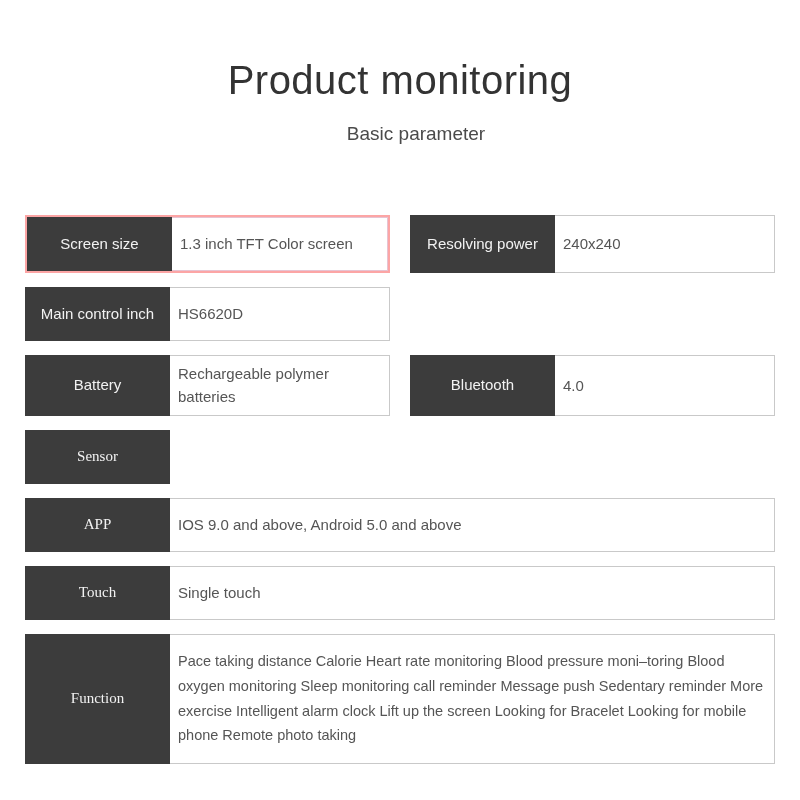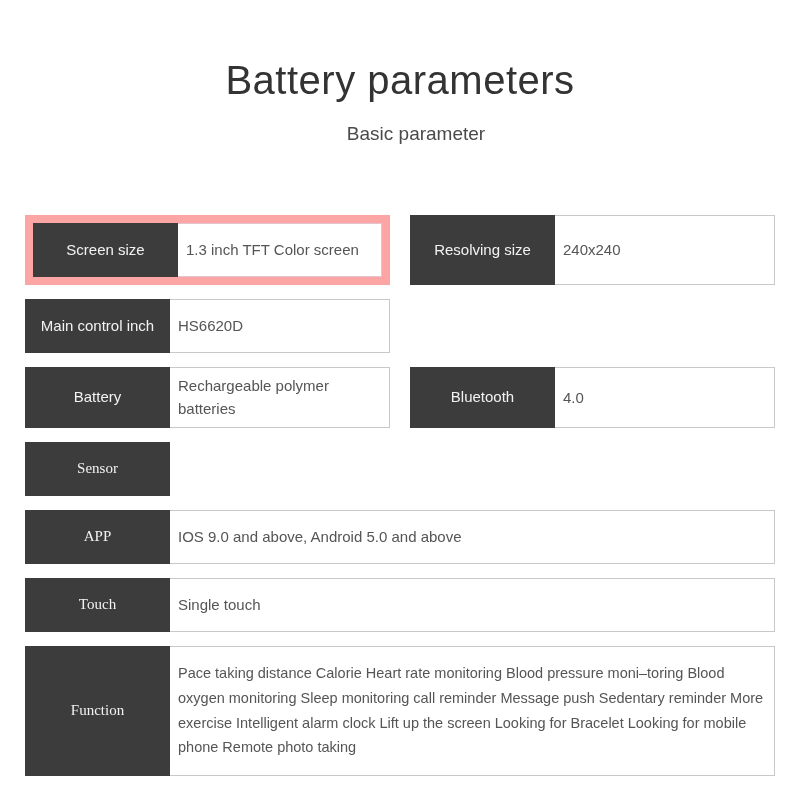--- a/index.html
+++ b/index.html
@@ -54,21 +54,21 @@
   }
   .spec-row {
     display: flex;
     align-items: stretch;
     box-sizing: border-box;
   }
   .spec-row.half { width: 365px; }
   .spec-row.full { width: 750px; }
 
   .spec-row.highlight {
-    border: 8px solid #fca5a5;
+    border: 2px solid #fca5a5;
     box-shadow: 0 0 0 0px #a8315f;
   }
 
   .cell-label {
     background: #3c3c3c;
     color: #f2f2f2;
     font-size: 15px;
     display: flex;
     align-items: center;
     justify-content: center;
@@ -113,32 +113,32 @@
     line-height: 1.72;
     font-size: 14.5px;
     color: #555555;
   }
 </style>
 </head>
 <body>
 
 <div id="page">
 
-  <div class="title">Battery parameters</div>
+  <div class="title">Product monitoring</div>
   <div class="subtitle">Basic parameter</div>
 
   <div class="spec-table">
 
     <div class="row-pair">
       <div class="spec-row half h-54 highlight">
         <div class="cell-label">Screen size</div>
         <div class="cell-value">1.3  inch TFT Color screen</div>
       </div>
       <div class="spec-row half h-54">
-        <div class="cell-label">Resolving size</div>
+        <div class="cell-label">Resolving power</div>
         <div class="cell-value">240x240</div>
       </div>
     </div>
 
     <div class="row-pair">
       <div class="spec-row half h-54">
         <div class="cell-label">Main control inch</div>
         <div class="cell-value">HS6620D</div>
       </div>
     </div>

